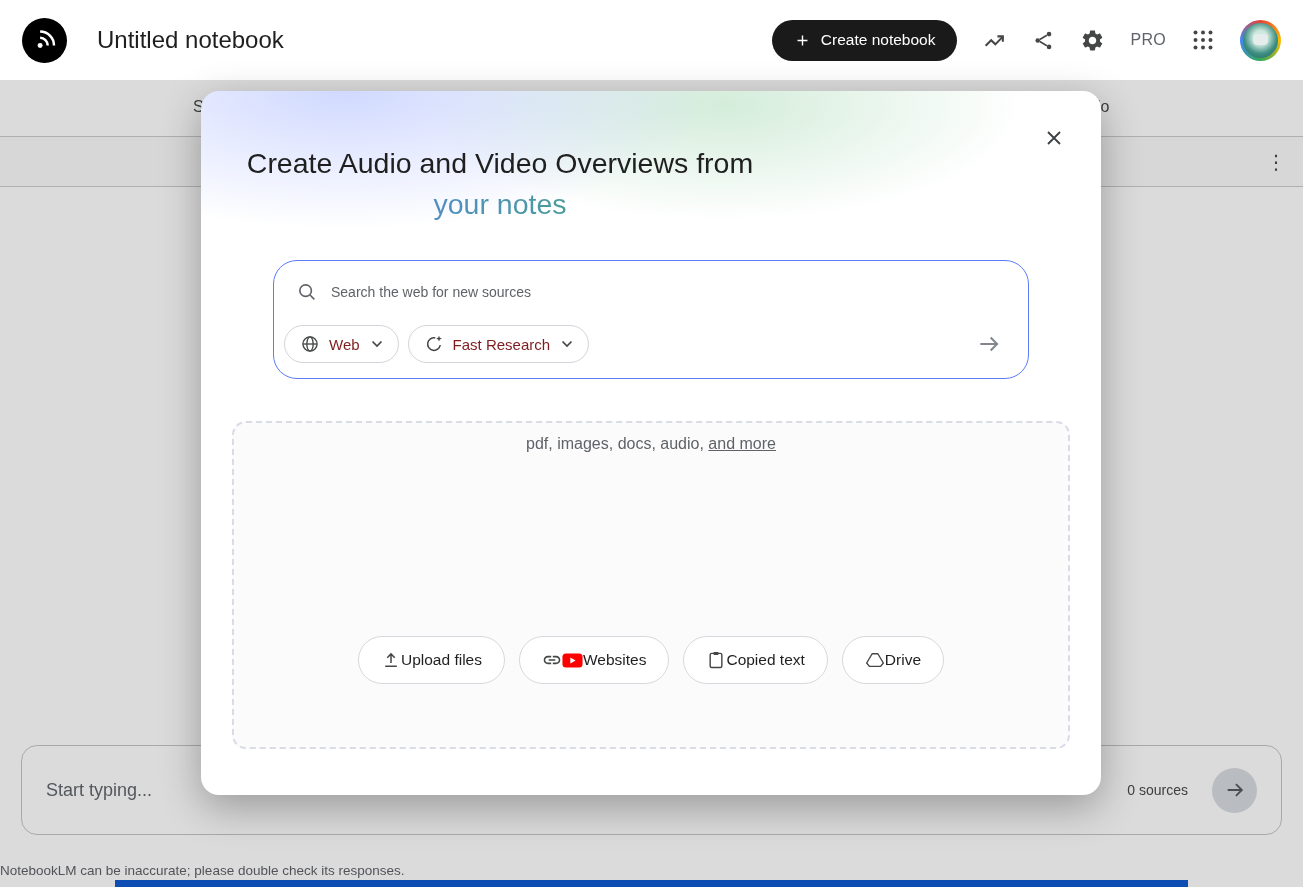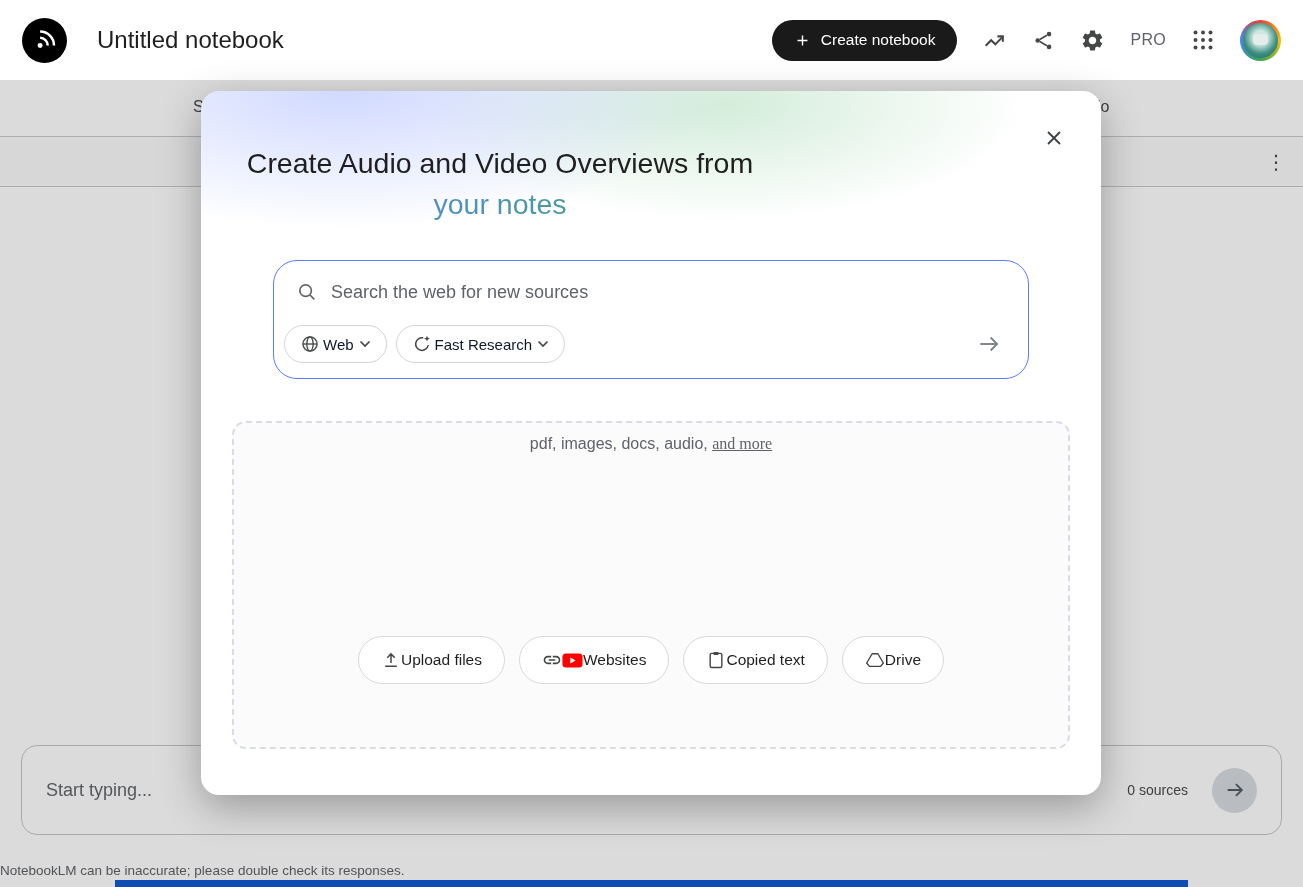--- a/index.html
+++ b/index.html
@@ -45,32 +45,32 @@
       radial-gradient(45% 22% at 58% 2%, rgba(168,218,181,.5) 0%, rgba(168,218,181,0) 75%),
       #fff;
     box-shadow:0 12px 40px rgba(0,0,0,.3); }
   .modal-close { position:absolute; right:32px; top:32px; width:30px; height:30px; background:none; border:none; color:#3c4043; cursor:pointer; display:flex; align-items:center; justify-content:center; }
   .modal-title { position:absolute; left:28px; top:52px; width:542px; text-align:center; font-size:28.5px; line-height:41px; font-weight:400; color:#1f1f1f; }
   .grad-text { background:linear-gradient(90deg, var(--title-gradient-start,#5b7cfa), var(--title-gradient-end,#3fae63)); -webkit-background-clip:text; background-clip:text; color:transparent; }
 
   .searchbox { position:absolute; left:72px; top:169px; width:756px; height:119px; border:1px solid var(--search-border,#5c7cfa); border-radius:24px; background:#fff; }
   .search-row { display:flex; align-items:center; gap:13px; padding:20px 22px 0 22px; }
   .search-row .sicon { color:#5f6368; flex:none; display:flex; }
-  .search-input { flex:1; border:none; outline:none; background:transparent; font-size:18px; color:#3c4043; font-family:inherit; }
+  .search-input { flex:1; border:none; outline:none; background:transparent; font-size:14px; color:#3c4043; font-family:inherit; }
   .search-input::placeholder { color:#5f6368; }
   .pill-row { position:absolute; left:10px; top:64px; display:flex; gap:9px; }
-  .pill { height:38px; border:1px solid #d2d5da; border-radius:19px; background:#fff; display:flex; align-items:center; gap:3px; padding:0 15px; font-size:15px; color:#0f172a; cursor:pointer; font-family:inherit; }
+  .pill { height:38px; border:1px solid #d2d5da; border-radius:19px; background:#fff; display:flex; align-items:center; gap:9px; padding:0 15px; font-size:15px; color:#7f1d1d; cursor:pointer; font-family:inherit; }
   .pill .picon { color:#444746; display:flex; }
   .pill .chev { color:#444746; display:flex; margin-left:2px; }
   .search-submit { position:absolute; right:22px; top:66px; width:34px; height:34px; background:none; border:none; color:#80868b; display:flex; align-items:center; justify-content:center; cursor:pointer; }
 
   .dropzone { position:absolute; left:31px; top:330px; width:838px; height:328px; border:2px dashed #d9dce6; border-radius:14px; background:#fbfbfc; }
   .dz-title { text-align:center; margin-top:82px; font-size:26.5px; color:#3c4043; font-weight:400; }
   .dz-sub { text-align:center; margin-top:12px; font-size:16px; color:#5f6368; }
-  .dz-sub .more-link { text-decoration:underline; color:#5f6368; cursor:pointer;font-family:Liberation Serif, serif; }
+  .dz-sub .more-link { text-decoration:underline; color:#5f6368; cursor:pointer; }
   .dz-buttons { position:absolute; left:0; right:0; top:213px; display:flex; justify-content:center; gap:14px; }
   .dz-btn { height:48px; border-radius:24px; border:1px solid #d6d9dd; background:#fff; display:flex; align-items:center; padding:0 22px; font-size:15.5px; color:#1f1f1f; cursor:pointer; font-family:inherit; }
   .dz-btn .bicon { color:#444746; display:flex; align-items:center; }
   svg { display:block; }
 </style>
 </head>
 <body>
 
 <div class="stage">
 

